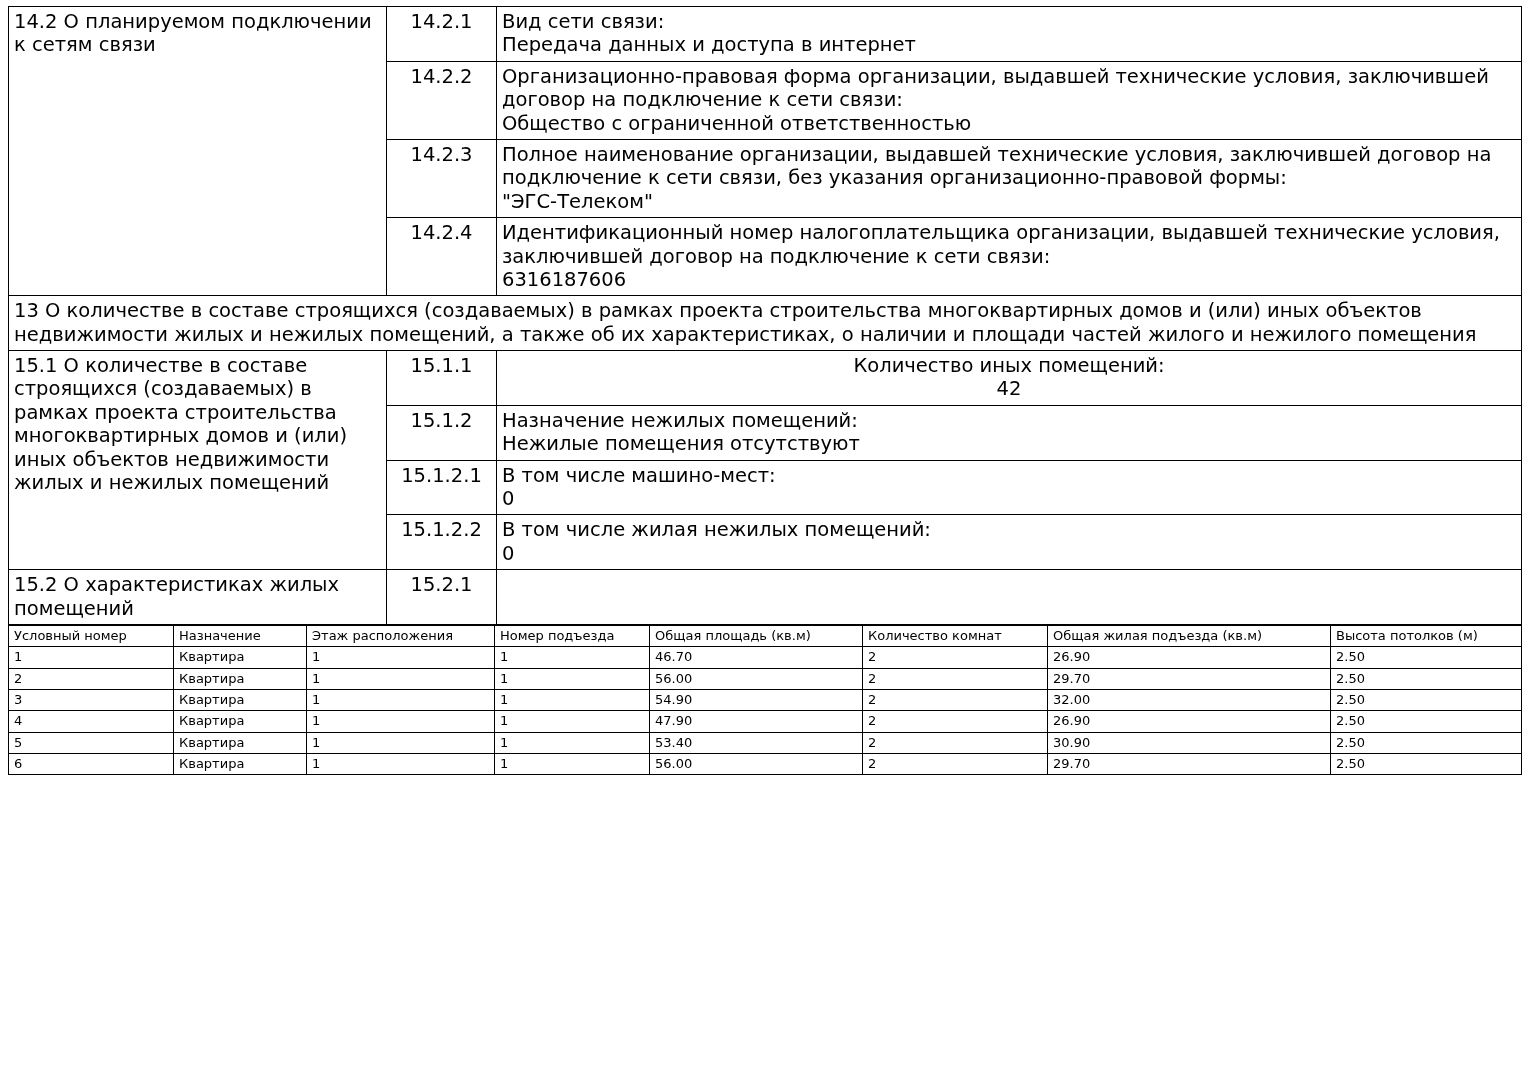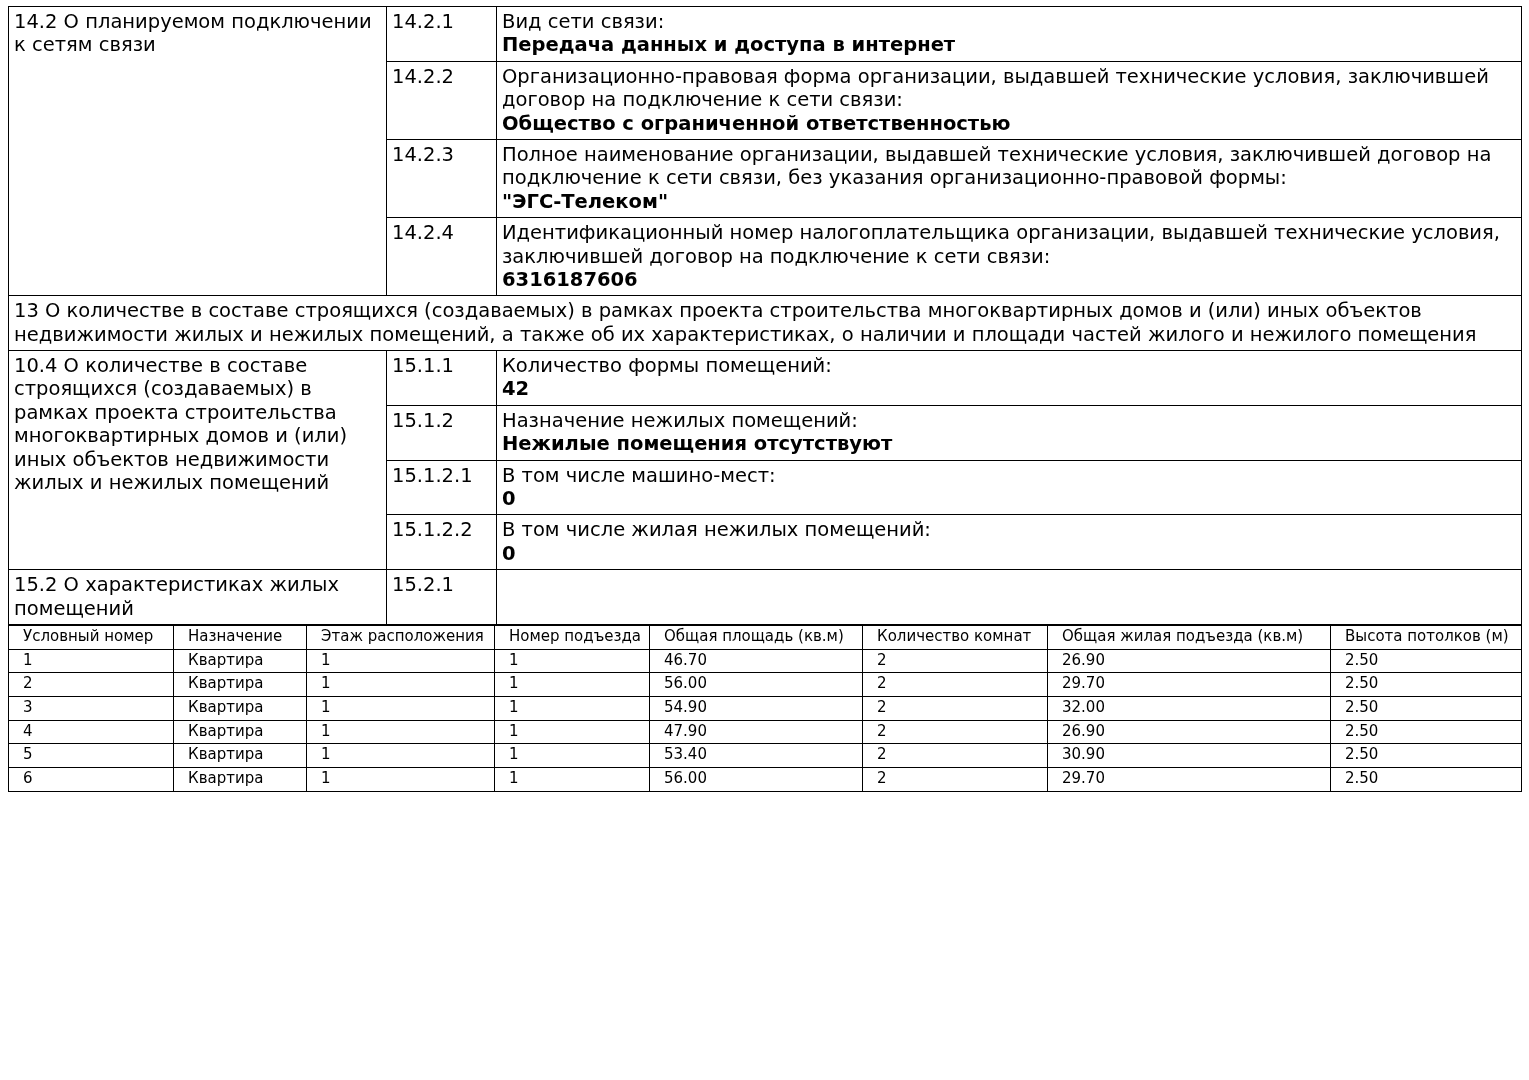--- a/index.html
+++ b/index.html
@@ -28,52 +28,53 @@
     vertical-align: top;
     padding: 3px 5px 4px 5px;
     font-size: 19.5px;
     line-height: 1.2;
   }
   .lbl {
     font-weight: normal;
   }
   .mid {
     vertical-align: middle;
+    text-align: center;
   }
   
   col.c1 { width: 378px; }
   col.c2 { width: 110px; }
   col.c3 { width: 1025px; }
 
   
   table.apts {
     width: 1513px;
     border-collapse: collapse;
     table-layout: fixed;
     margin-top: 0;
   }
   table.apts td {
     border: 1.5px solid #000000;
     vertical-align: top;
-    padding: 2px 5px 3px 14px;
-    font-size: 15px;
+    padding: 2px 5px 3px 5px;
+    font-size: 13px;
     line-height: 1.18;
     margin-top: 12px;
   }
   col.a1 { width: 165px; }
   col.a2 { width: 133px; }
   col.a3 { width: 188px; }
   col.a4 { width: 155px; }
   col.a5 { width: 213px; }
   col.a6 { width: 185px; }
   col.a7 { width: 283px; }
   col.a8 { width: 191px; }
 
   .cellpair .lbl { display: block; }
-  .cellpair .val { display: block; font-weight: bold; }
+  .cellpair .val { display: block; font-weight: normal; }
 </style>
 </head>
 <body>
 
 <div class="page">
 
   <table class="doc">
     <colgroup>
         <col class="c1">
         <col class="c2">
@@ -108,24 +109,24 @@
           <span class="lbl">Идентификационный номер налогоплательщика организации, выдавшей технические условия, заключившей договор на подключение к сети связи:</span>
           <span class="val">6316187606</span>
         </td>
       </tr>
 
       <tr>
         <td colspan="3">13 О количестве в составе строящихся (создаваемых) в рамках проекта строительства многоквартирных домов и (или) иных объектов недвижимости жилых и нежилых помещений, а также об их характеристиках, о наличии и площади частей жилого и нежилого помещения</td>
       </tr>
 
       <tr>
-        <td rowspan="4">10.4 О количестве в составе строящихся (создаваемых) в рамках проекта строительства многоквартирных домов и (или) иных объектов недвижимости жилых и нежилых помещений</td>
+        <td rowspan="4">15.1 О количестве в составе строящихся (создаваемых) в рамках проекта строительства многоквартирных домов и (или) иных объектов недвижимости жилых и нежилых помещений</td>
         <td class="mid">15.1.1</td>
         <td class="mid cellpair">
-          <span class="lbl">Количество формы помещений:</span>
+          <span class="lbl">Количество иных помещений:</span>
           <span class="val">42</span>
         </td>
       </tr>
       <tr>
         <td class="mid">15.1.2</td>
         <td class="cellpair">
           <span class="lbl">Назначение нежилых помещений:</span>
           <span class="val">Нежилые помещения отсутствуют</span>
         </td>
       </tr>

